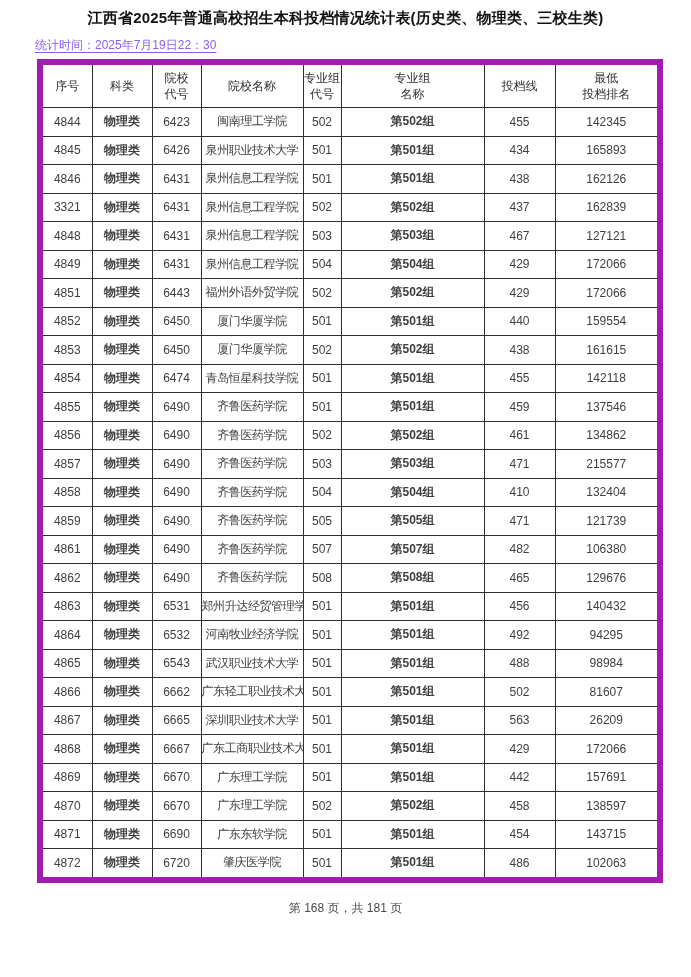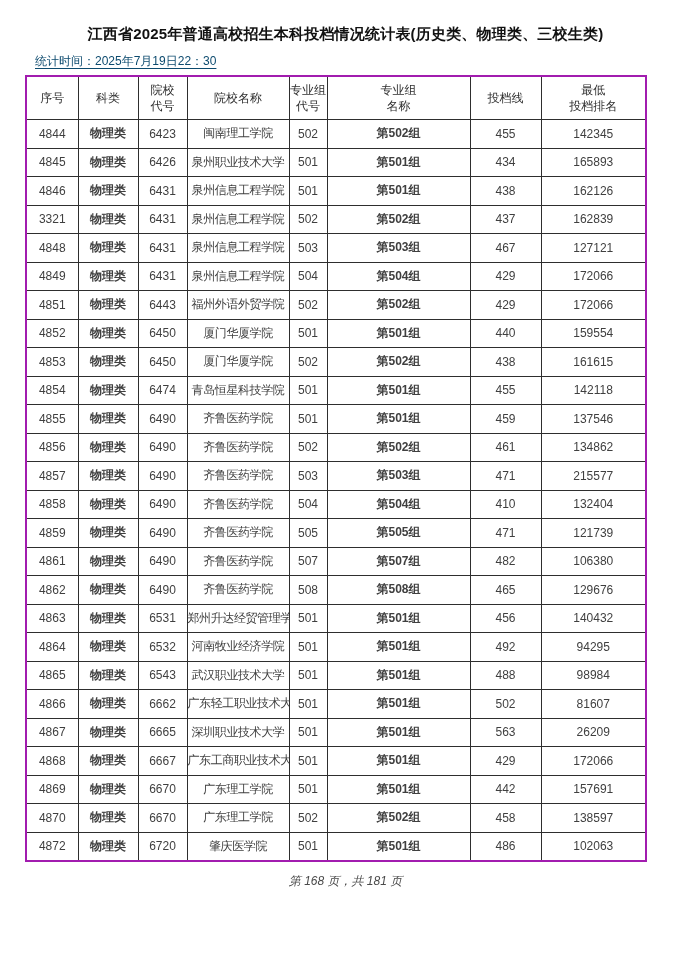--- a/index.html
+++ b/index.html
@@ -6,40 +6,40 @@
   body{background:#ffffff;}
   .page{
     position:relative;
     width:691px;height:977px;
     background:#ffffff;
     font-family:"Liberation Sans", sans-serif;
     color:#333;
     overflow:hidden;
   }
   .title{
-    padding-top:25px;
+    padding-top:9px;
     text-align:center;
     font-size:15px;
     font-weight:bold;
     color:#111;
     letter-spacing:0.2px;
   }
   .stats{
     margin:9px 0 5px 35px;
     font-size:12px;
-    color:#0c4a6e;
+    color:#8b5cf6;
     text-decoration:underline;
     text-underline-offset:3px;
   }
   table.adm{
     border-collapse:collapse;
-    margin-left:25px;
+    margin-left:37px;
     width:620px;
     table-layout:fixed;
-    border:2px solid #a21caf;
+    border:6px solid #a21caf;
   }
   table.adm th, table.adm td{
     border:1px solid #2e2e2e;
     padding:0;
     overflow:hidden;
   }
   table.adm th{
     height:42px;
     font-size:12px;
     font-weight:normal;
@@ -64,25 +64,24 @@
     text-align:left;
     padding-left:3px;
     font-size:11px;
     letter-spacing:-0.4px;
   }
   td.c5{
     text-align:left;
     padding-left:7px;
   }
   .footer{
-    margin-top:11px;
+    margin-top:17px;
     text-align:center;
     font-size:12px;
     color:#4a4a4a;
-    font-style:italic;
   }
 </style>
 </head>
 <body>
 
 <div class="page">
 
   <div class="title">江西省2025年普通高校招生本科投档情况统计表(历史类、物理类、三校生类)</div>
 
   <div class="stats">统计时间：2025年7月19日22：30</div>
@@ -359,20 +358,30 @@
           <td class="c0">4870</td>
           <td class="c1">物理类</td>
           <td class="c2">6670</td>
           <td class="c3">广东理工学院</td>
           <td class="c4">502</td>
           <td class="c5">第502组</td>
           <td class="c6">458</td>
           <td class="c7">138597</td>
         </tr>
         <tr>
+          <td class="c0">4871</td>
+          <td class="c1">物理类</td>
+          <td class="c2">6690</td>
+          <td class="c3">广东东软学院</td>
+          <td class="c4">501</td>
+          <td class="c5">第501组</td>
+          <td class="c6">454</td>
+          <td class="c7">143715</td>
+        </tr>
+        <tr>
           <td class="c0">4872</td>
           <td class="c1">物理类</td>
           <td class="c2">6720</td>
           <td class="c3">肇庆医学院</td>
           <td class="c4">501</td>
           <td class="c5">第501组</td>
           <td class="c6">486</td>
           <td class="c7">102063</td>
         </tr>
       </tbody>

